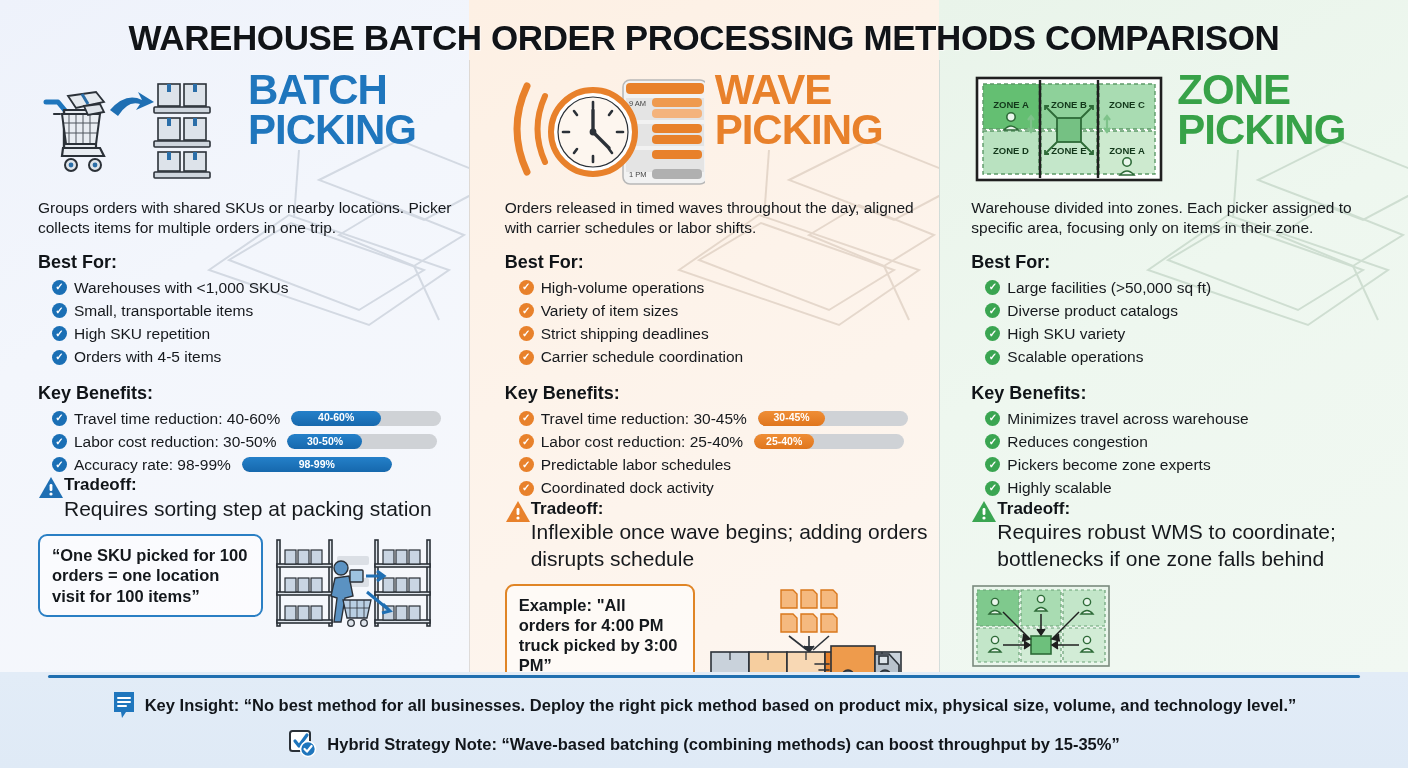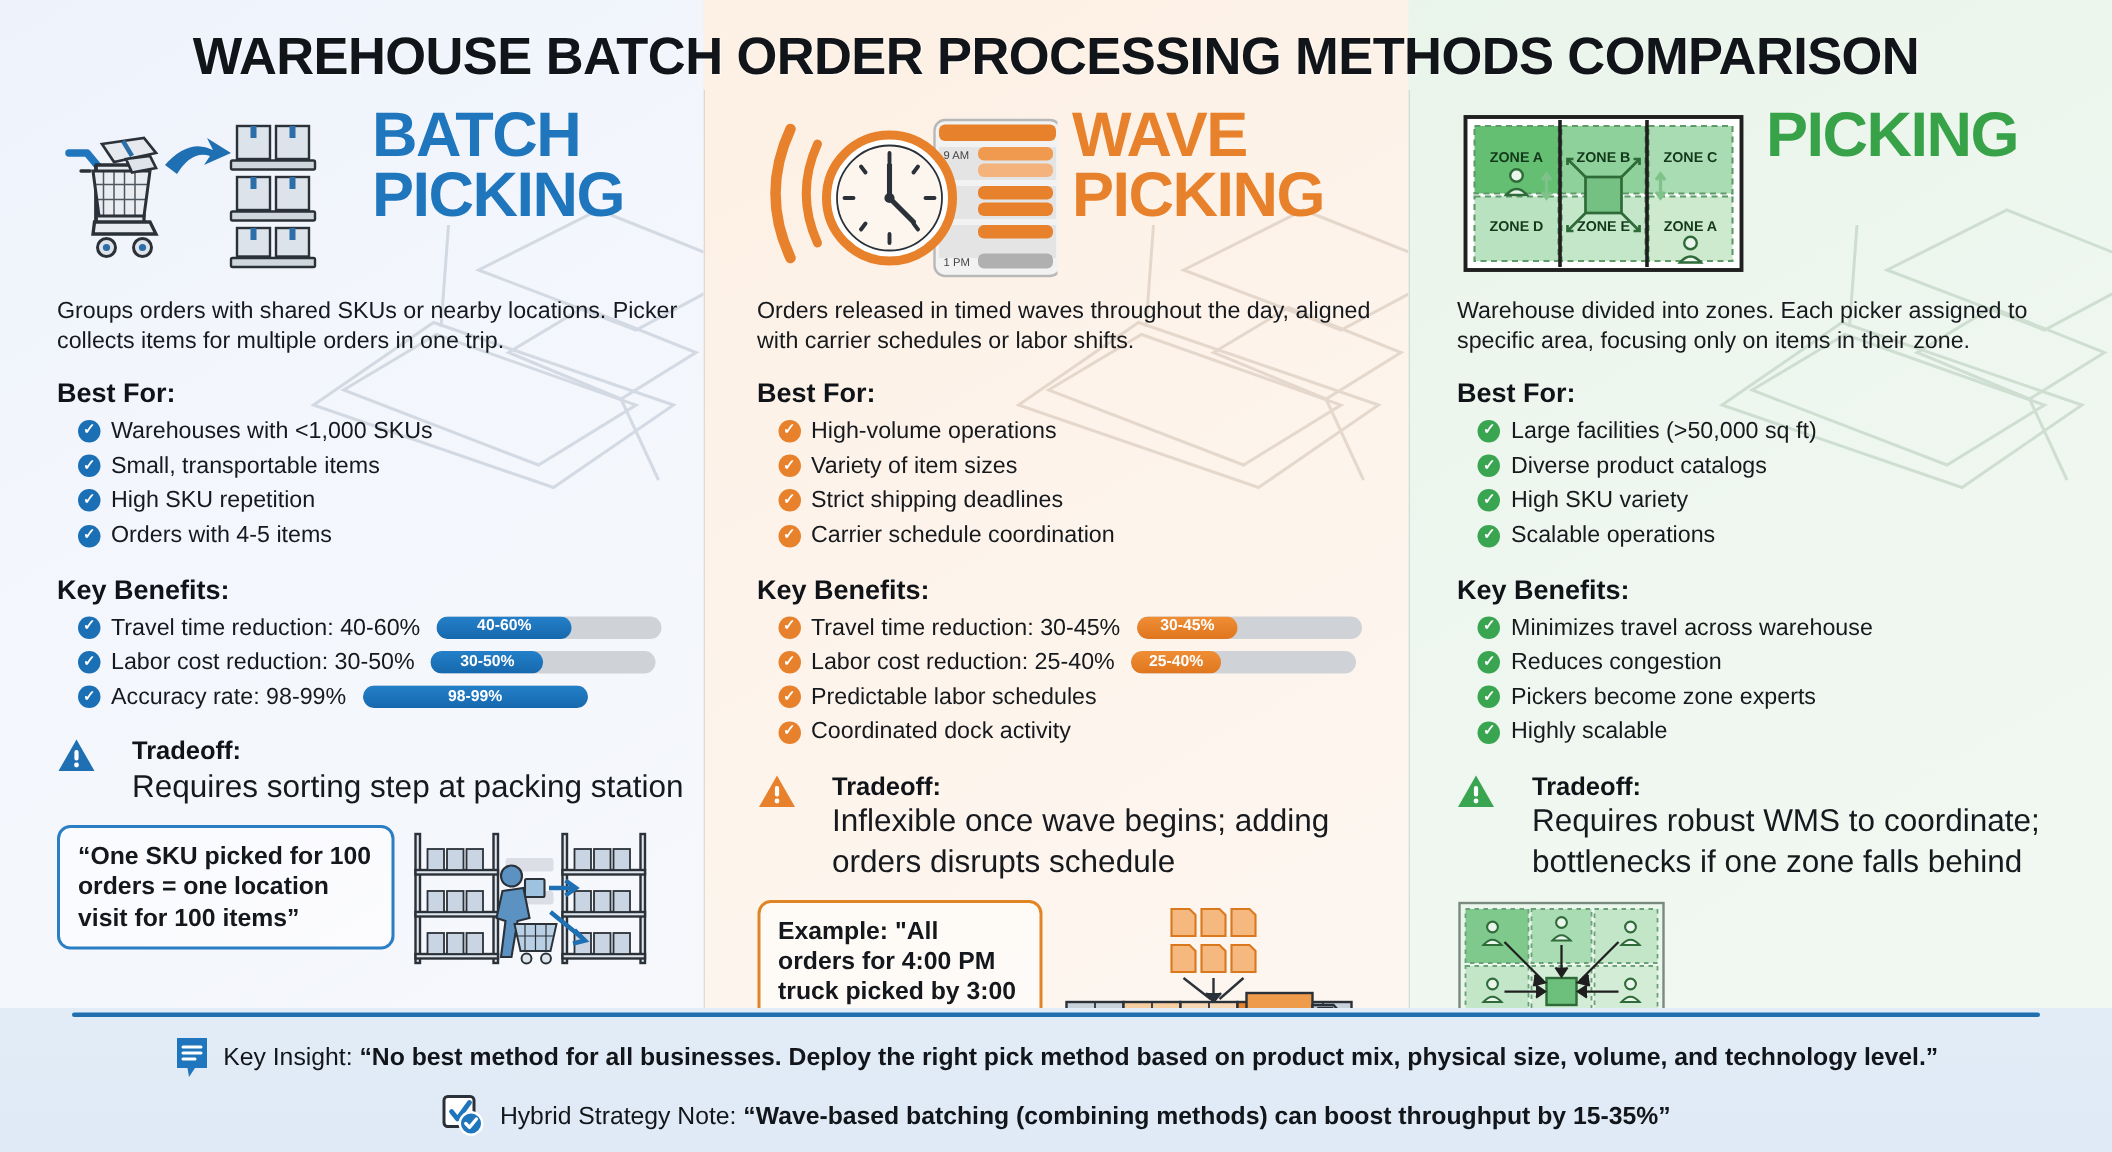--- a/index.html
+++ b/index.html
@@ -96,21 +96,21 @@
     display: flex; align-items: center; justify-content: center;
   }
   .bar .fill span {
     font-size: 10.5px; font-weight: 700; color: #fff; white-space: nowrap;
     padding: 0 6px;
   }
   .c1 .bar .fill { background: linear-gradient(180deg,#2480c9,#1668ad); }
   .c2 .bar .fill { background: linear-gradient(180deg,#ef8e36,#e0761d); }
 
   
-  .tradeoff { display: flex; gap: 24px; margin-top: 16px; }
+  .tradeoff { display: flex; gap: 0; }
   .tri { flex: 0 0 auto; width: 26px; height: 24px; position: relative; }
   .tbody h4 { font-size: 17px; font-weight: 700; color: #101418; line-height:1.1; }
   .tbody p { font-size: 21px; font-weight: 500; color: #16191d; line-height: 1.25; margin-top:1px;}
 
   
   .bottomrow { display: flex; align-items: flex-start; gap: 8px; margin-top: 12px; }
   .callout {
     border-radius: 9px; padding: 9px 12px;
     font-size: 16.5px; line-height: 1.22; font-weight: 600; color: #14181c;
   }
@@ -126,21 +126,21 @@
     z-index: 6;
   }
   .footer::before {
     content:""; position:absolute; left:48px; right:48px; top:3px; height:3px;
     background:#1f6fb0; border-radius:2px;
   }
   .frow { display:flex; align-items:center; justify-content:center; gap:9px; }
   .frow.r1 { padding-top: 18px; }
   .frow.r2 { padding-top: 9px; }
   .ftext { font-size: 16.5px; font-weight: 600; color: #12161b; }
-  .ftext b { font-weight: 400; }
+  .ftext b { font-weight: 700; }
 </style>
 </head>
 <body>
 
 <div class="page">
 
   <div class="cols">
     <div class="colbg c1">
       <svg class="blueprint" viewBox="0 0 300 260">
         <g fill="none" stroke="#8a97a8" stroke-width="2">
@@ -589,20 +589,21 @@
             <path d="M110 48 L122 36 M118 36 H122 V40"></path>
             <path d="M86 72 L74 84 M78 84 H74 V80"></path>
             <path d="M110 72 L122 84 M118 84 H122 V80"></path>
           </g>
           <g stroke="#7ec28a" stroke-width="2.2" fill="none">
             <path d="M60 46 V62 M57 50 L60 46 L63 50 M57 58 L60 62 L63 58"></path>
             <path d="M136 46 V62 M133 50 L136 46 L139 50 M133 58 L136 62 L139 58"></path>
           </g>
         </svg>
         <div class="cname">
+          <div>ZONE</div>
           <div>PICKING</div>
         </div>
       </div>
 
       <div class="desc">Warehouse divided into zones. Each picker assigned to specific area, focusing only on items in their zone.</div>
 
       <div class="sect">Best For:</div>
       <ul class="items">
         <li>
             <span class="chk">✓</span>

